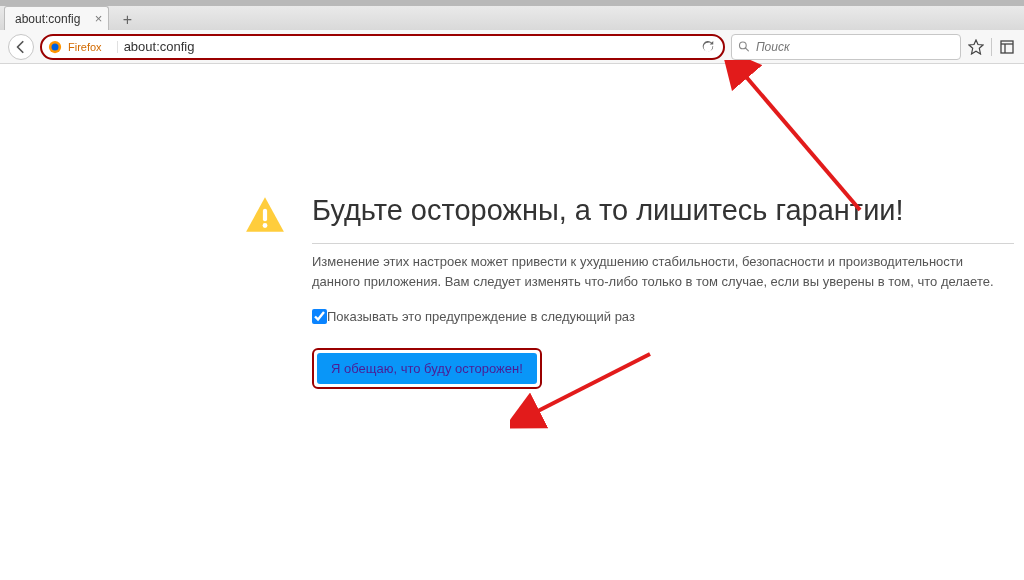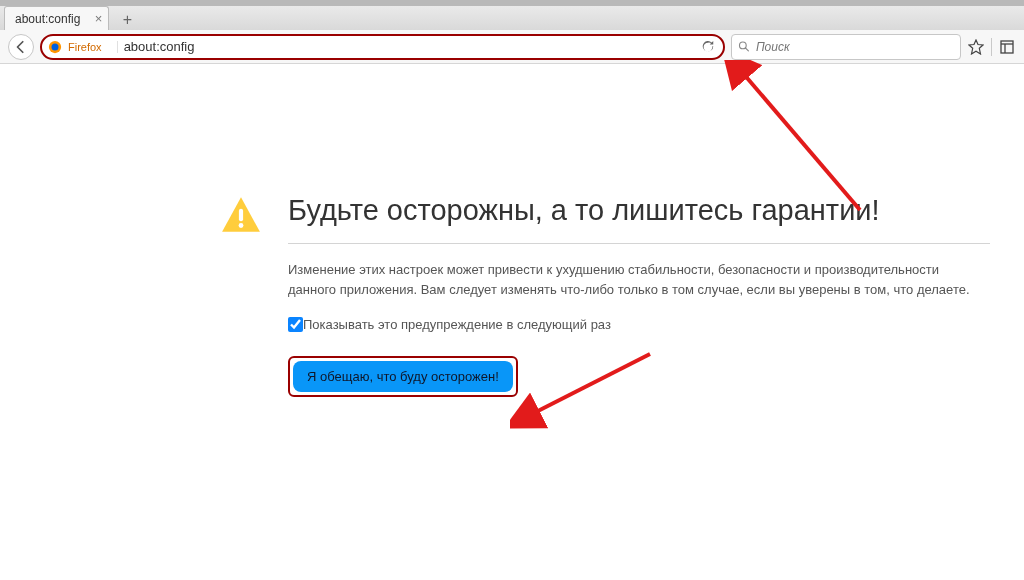--- a/index.html
+++ b/index.html
@@ -16,31 +16,31 @@
   .urlbar { flex:1; height:26px; border:2px solid #9a0000; border-radius:14px; background:#fff; display:flex; align-items:center; padding:0 6px; gap:6px;}
   .fx-icon { width:14px; height:14px; }
   .brand { font-size:11px; color:#d26a00; border-right:1px solid #e0e0e0; padding-right:15px;}
   .url-text { font-size:13px; color:#333; }
   .reload { margin-left:auto; width:18px; height:18px; display:flex; align-items:center; justify-content:center; cursor:pointer;}
   .searchbar { width:230px; height:26px; border:1px solid #c7c7c7; border-radius:4px; background:#fff; display:flex; align-items:center; padding:0 6px; gap:6px;}
   .searchbar input { border:none; outline:none; font-size:12px; font-style:italic; color:#7f1d1d; width:100%; background:transparent;}
   .tool-icon { width:18px; height:18px; display:flex; align-items:center; justify-content:center; color:#444; cursor:pointer;}
   .divider { width:1px; height:18px; background:#c9c9c9; }
   .content { flex:1; background:#fff; position:relative; }
-  .warn-panel { position:absolute; left:220px; top:130px; width:770px; }
+  .warn-panel { position:absolute; left:244px; top:130px; width:770px; }
   .warn-row { display:flex; align-items:flex-start; gap:26px; }
   .warn-icon { width:42px; height:42px; flex:0 0 42px; }
   .warn-heading { font-size:29px; font-weight:300; color:#333; line-height:1.15; }
   .warn-hr { border:none; border-top:1px solid #d4d4d4; margin:16px 0 0 0; }
-  .warn-body { margin-top:16px; font-size:13px; color:#555; line-height:1.5; width:700px;}
+  .warn-body { margin-top:8px; font-size:13px; color:#555; line-height:1.5; width:700px;}
   .warn-check-row { margin-top:18px; display:flex; align-items:center; }
   .warn-check-row input { width:15px; height:15px; accent-color:#0a84ff; }
   .warn-check-row label { font-size:13px; color:#555; }
   .warn-btn-wrap { margin-top:24px; display:inline-block; padding:3px; border:2px solid #9a0000; border-radius:6px;}
-  .warn-btn { background:#0996f8; color:#0f172a; font-size:13px; padding:8px 14px; border:none; border-radius:8px; cursor:pointer;}
+  .warn-btn { background:#0996f8; color:#4c1d95; font-size:13px; padding:8px 14px; border:none; border-radius:3px; cursor:pointer;}
   .arrow { position:absolute; pointer-events:none; }
 </style>
 </head>
 <body>
 
 <div class="window-frame">
   <div class="titlebar"></div>
 
   <div class="tabstrip">
     <div class="tab">

